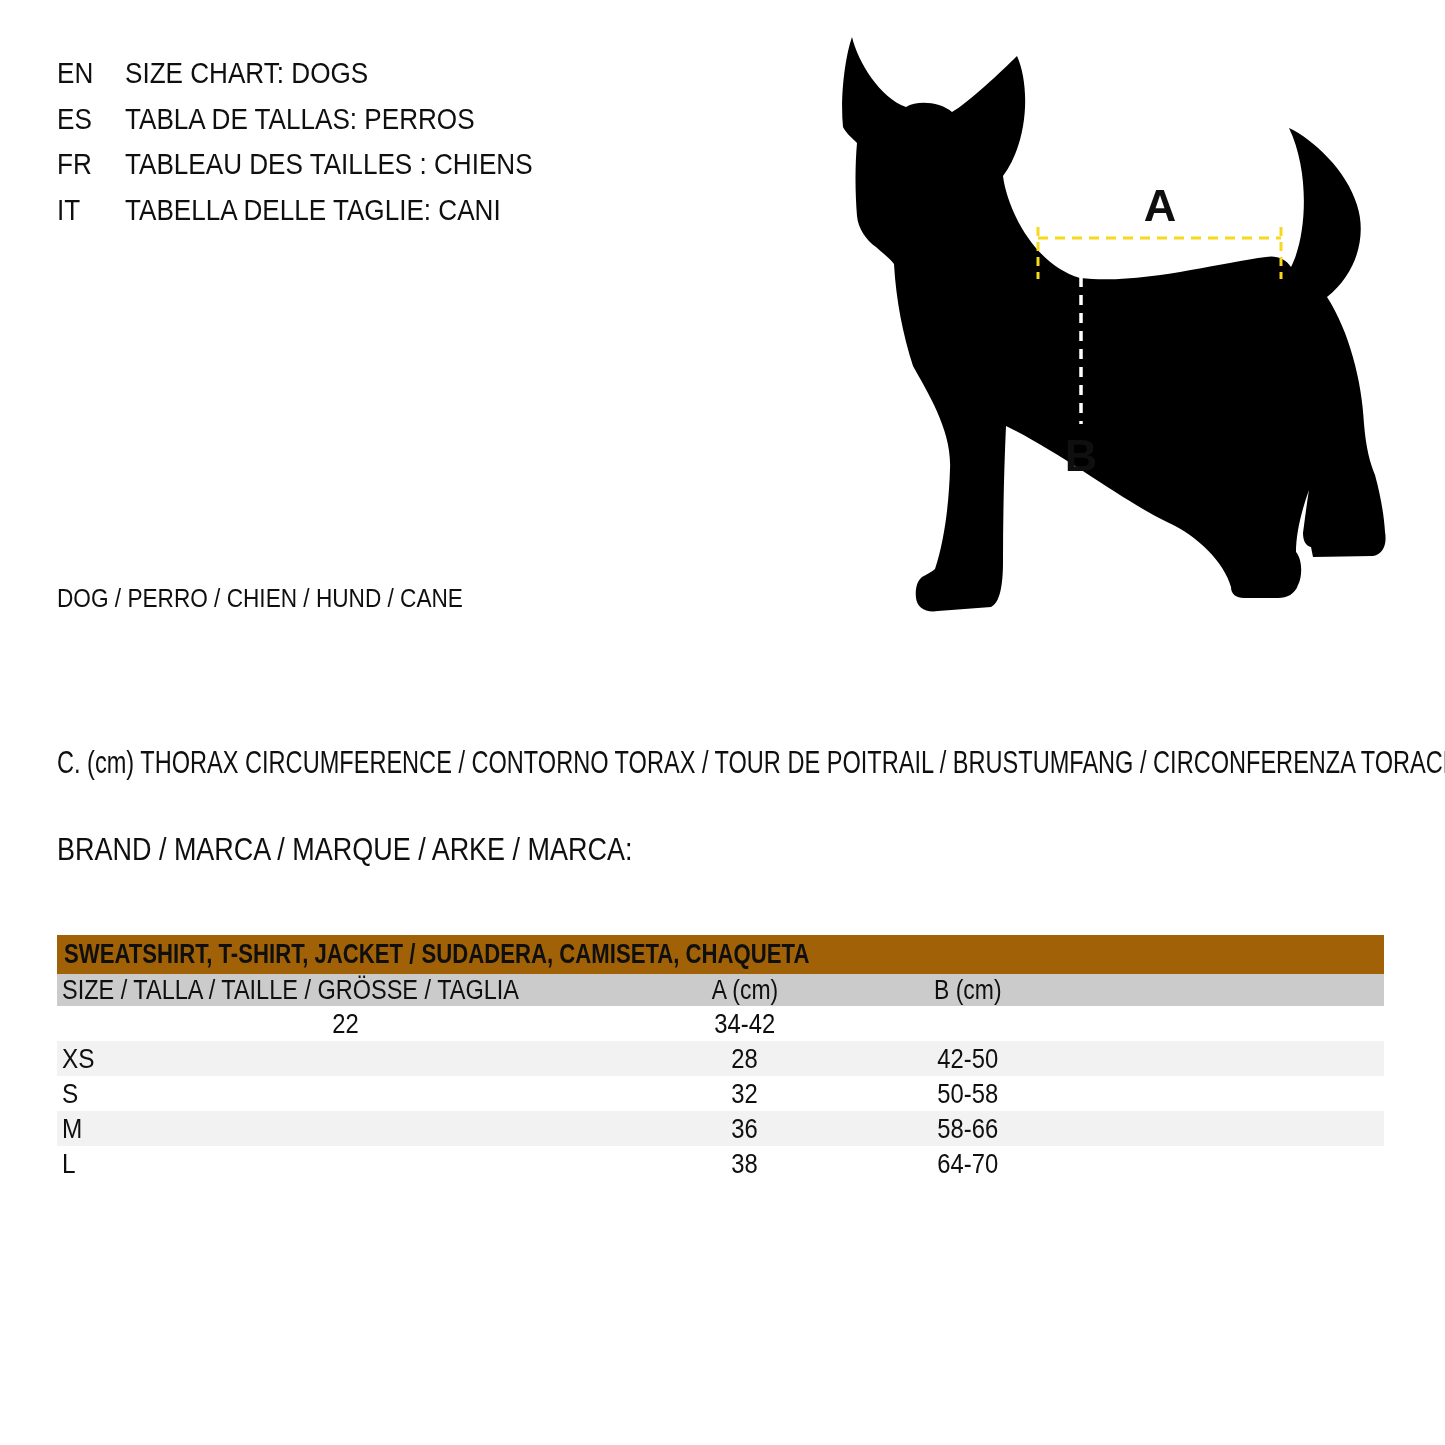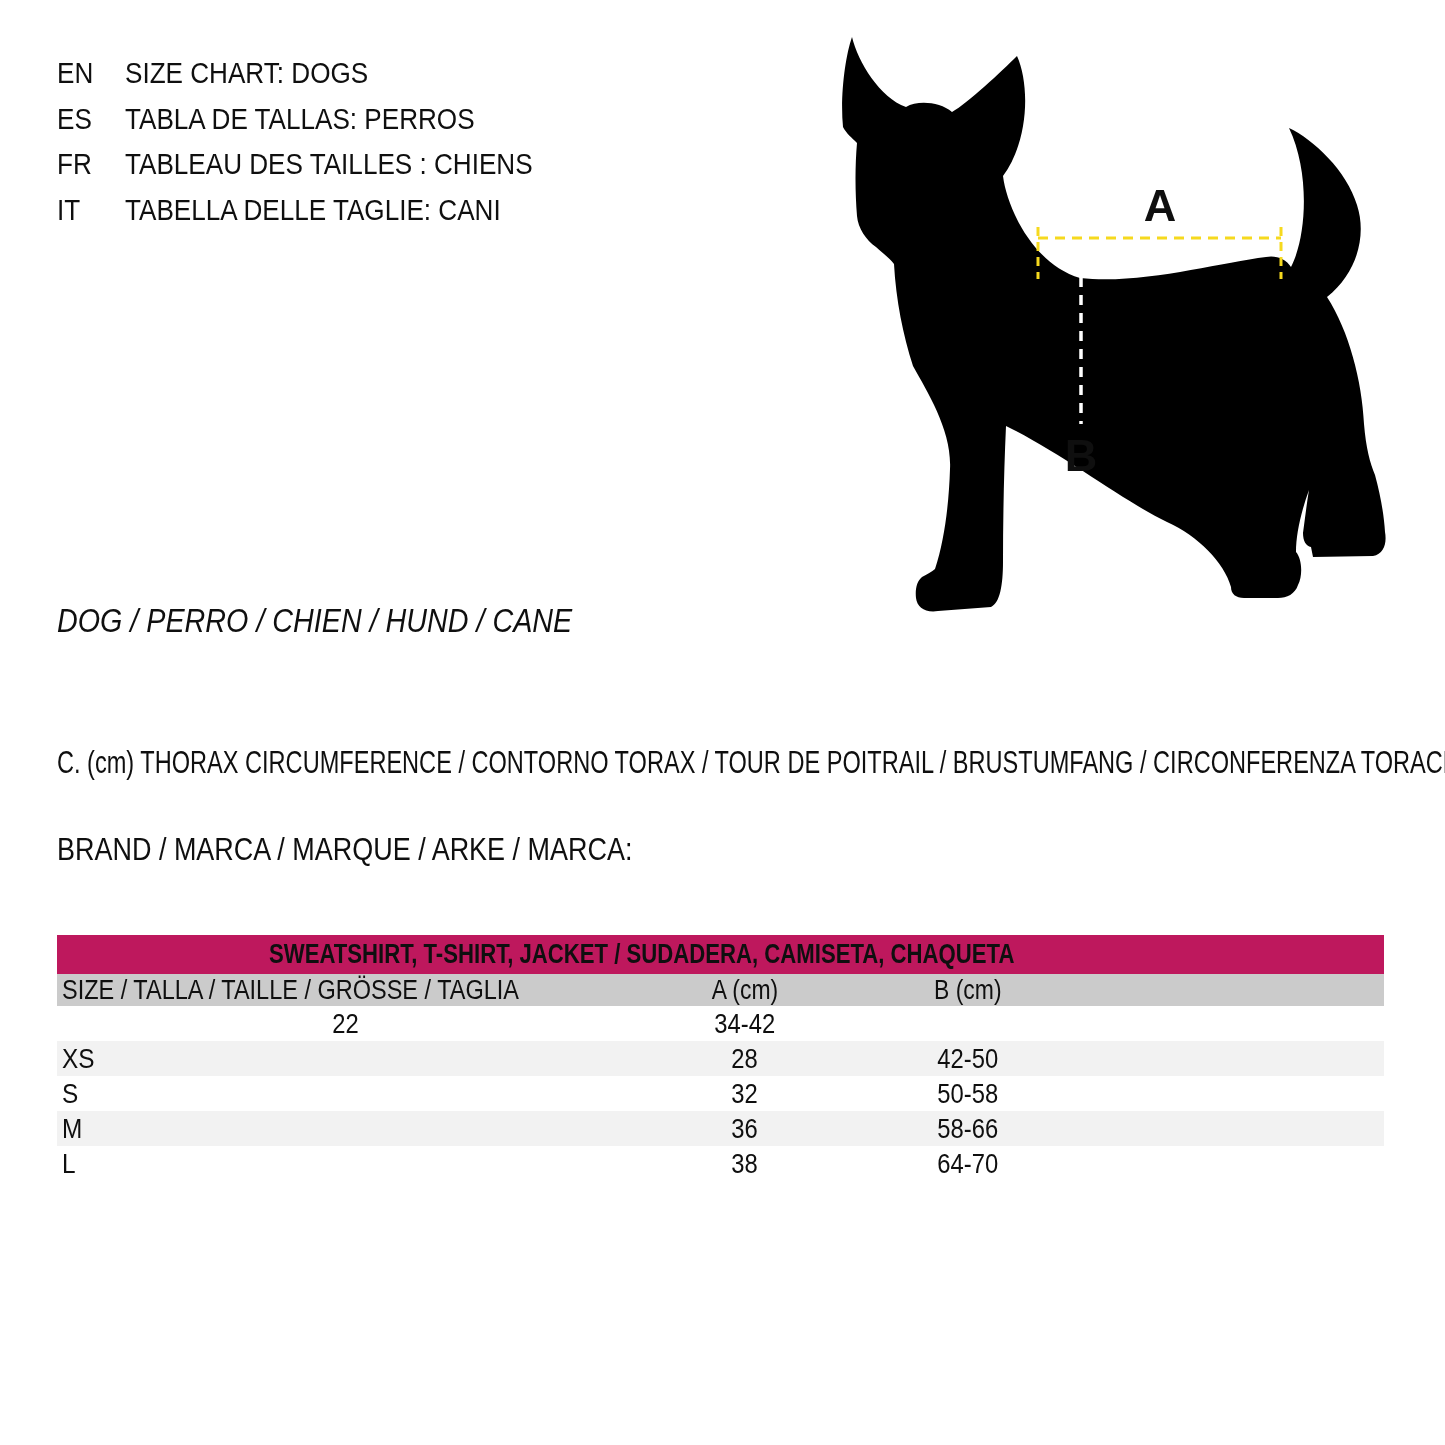--- a/index.html
+++ b/index.html
@@ -15,28 +15,28 @@
   .cond82{display:inline-block;transform:scaleX(0.82);transform-origin:0 50%;white-space:nowrap;}
 
   
   .lang-list{left:57px;top:38px;margin-top:12px;}
   .lang-row{display:flex;font-size:30px;line-height:45.5px;}
   .lang-code{width:68px;flex:0 0 68px;}
   
   .dog-figure{left:828px;top:25px;width:575px;height:600px;}
   .dog-figure svg{display:block;font-family:"Liberation Sans",sans-serif;}
   
-  .caption-dog{left:57px;top:603px;font-size:33px;line-height:36px;font-style:italic;}
+  .caption-dog{left:57px;top:580px;font-size:26px;line-height:36px;}
   .measure-a{left:57px;top:700px;font-size:31px;line-height:40px;}
   .measure-c{left:57px;top:743px;font-size:31px;line-height:40px;}
   .brand-line{left:57px;top:830px;font-size:31px;line-height:40px;}
 
   
   .size-table{left:57px;top:935px;width:1327px;}
-  .t-head{background:#be185d;padding:3px 0 4px 7px;text-align:center;}
+  .t-head{background:#a16207;padding:3px 0 4px 7px;}
   .t-head .hline{font-size:27px;line-height:32px;font-weight:700;}
   .t-cols{background:#CBCBCB;height:32px;}
   .t-row{height:35px;}
   .t-row.alt{background:#F2F2F2;}
   .t-cols,.t-row{display:grid;grid-template-columns:577px 222px 223px 1fr;align-items:center;}
   .cell-size{padding-left:5px;font-size:27px;text-align:left;}
   .cell-a,.cell-b{font-size:27px;text-align:center;}
   .t-row .cell-size,.t-row .cell-a,.t-row .cell-b{font-size:28px;}
 </style>
 </head>

